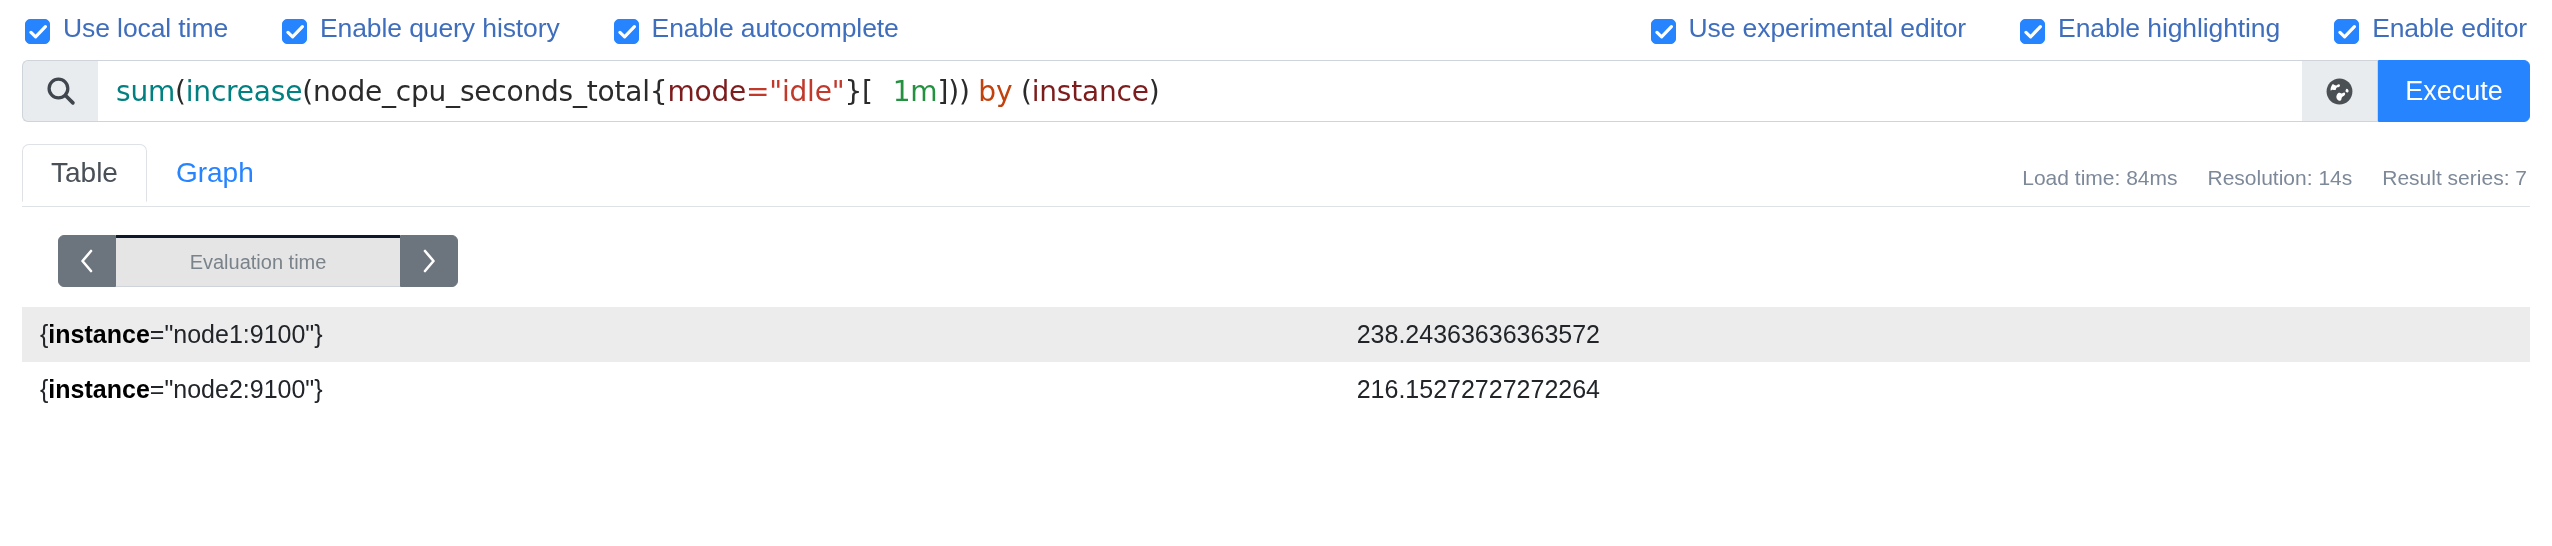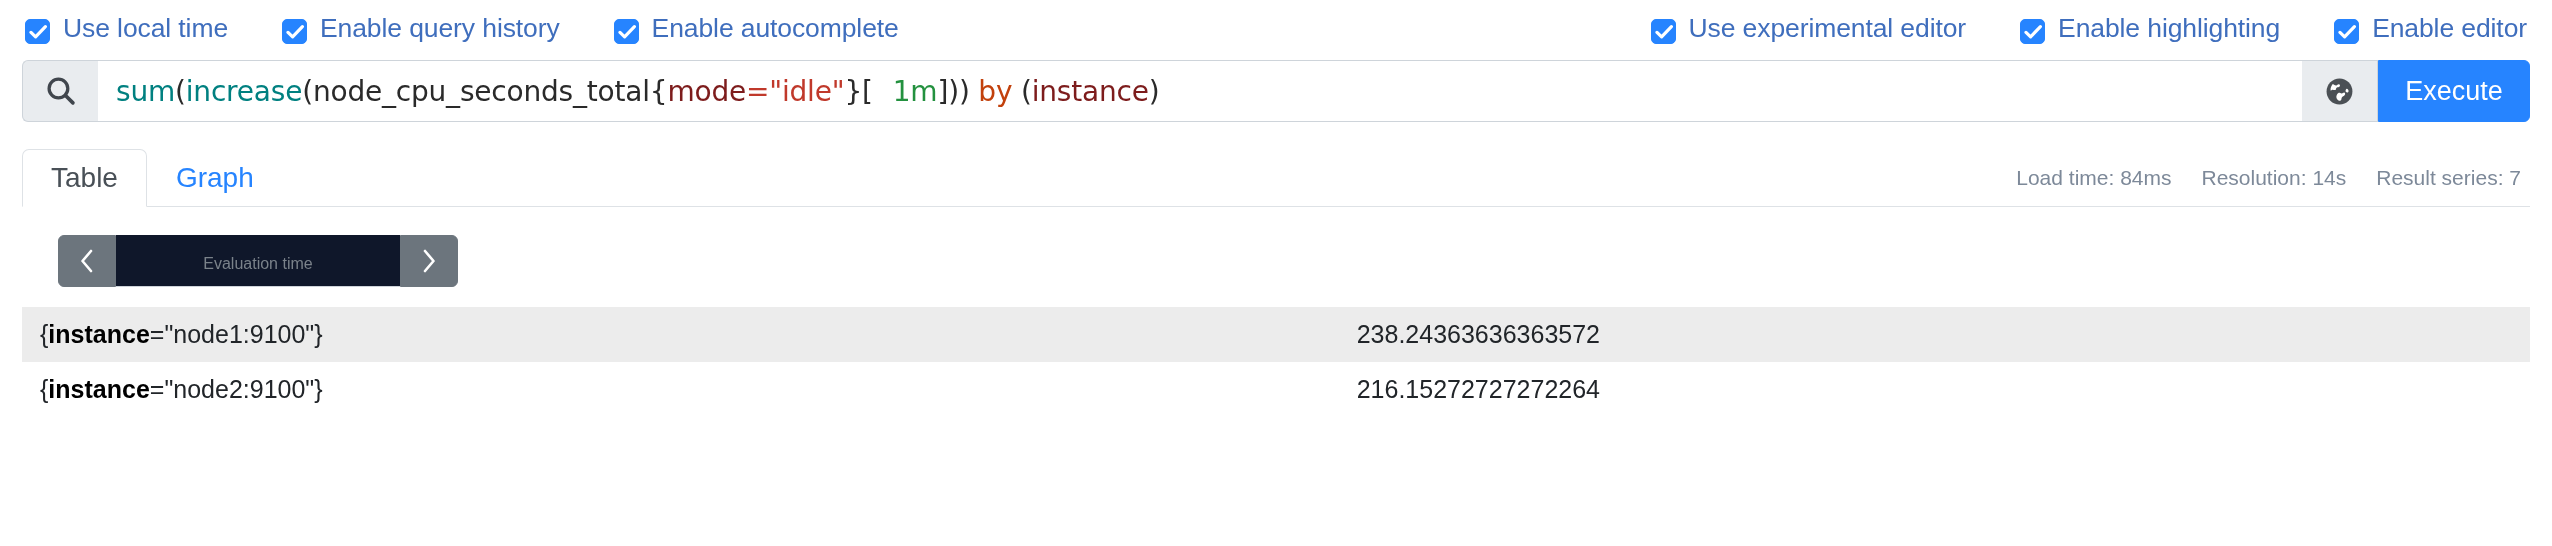--- a/index.html
+++ b/index.html
@@ -139,21 +139,21 @@
     box-sizing: border-box;
   }
 
   
   .tabs-row {
     position: relative;
     margin-top: 22px;
     height: 62px;
     border-bottom: 1px solid #dee2e6;
     display: flex;
-    align-items: flex-end;
+    align-items: flex-start;
   }
   .tab {
     font-size: 28px;
     padding: 14px 28px;
     cursor: pointer;
     box-sizing: border-box;
     line-height: 1;
   }
   .tab.active {
     color: #495057;
@@ -163,21 +163,21 @@
     border-radius: 7px 7px 0 0;
     margin-bottom: -1px;
   }
   .tab.inactive {
     color: #2684ff;
     border: 1px solid transparent;
     margin-bottom: -1px;
   }
   .stats {
     position: absolute;
-    right: 9px;
+    right: 3px;
     bottom: 16px;
     display: flex;
     align-items: center;
     font-size: 21px;
     color: #7d8999;
   }
   .stats span { margin-left: 30px; }
   .stats span:first-child { margin-left: 0; }
 
   
@@ -197,27 +197,27 @@
     display: flex;
     align-items: center;
     justify-content: center;
     cursor: pointer;
     box-sizing: border-box;
   }
   .eval-btn.left  { border-radius: 6px 0 0 6px; }
   .eval-btn.right { border-radius: 0 6px 6px 0; }
   .eval-input {
     flex: 1 1 auto;
-    background: #0f172a;
-    border-top: 6px solid #0f172a;
+    background: #e5e5e5;
+    border-top: 3px solid #0f172a;
     border-bottom: 1px solid #ced4da;
     display: flex;
     align-items: center;
     justify-content: center;
-    font-size: 16px;
+    font-size: 20px;
     color: #7a828a;
     box-sizing: border-box;
   }
 
   
   .result-table {
     width: 100%;
     border-collapse: collapse;
     margin-top: 20px;
     table-layout: fixed;

